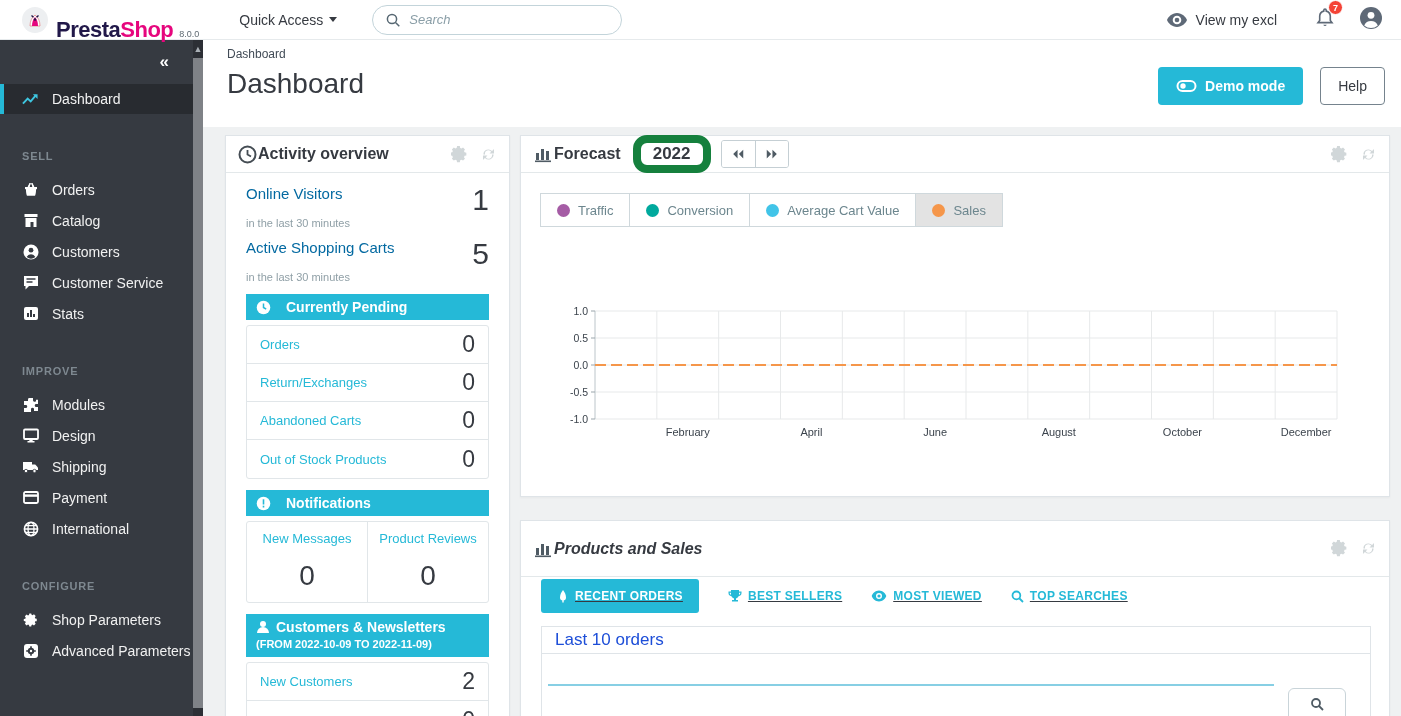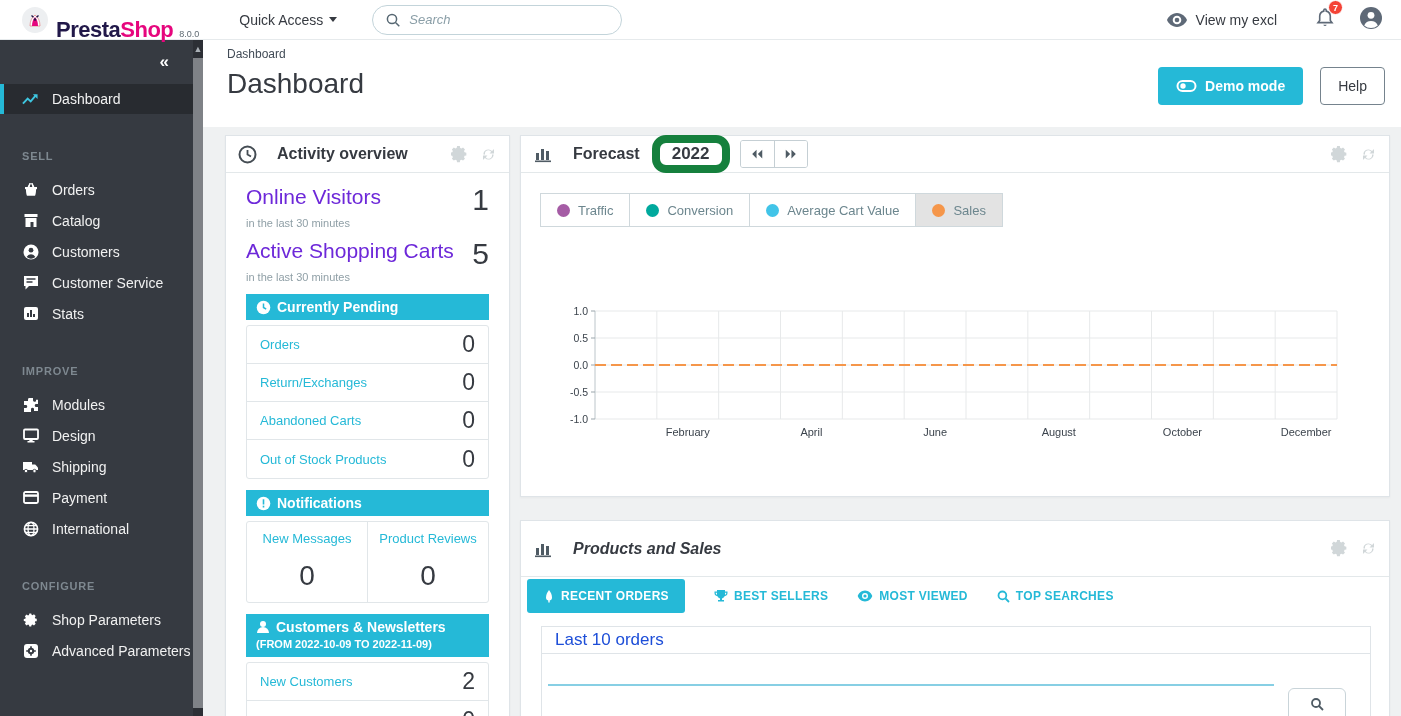--- a/index.html
+++ b/index.html
@@ -53,33 +53,33 @@
   .btn-demo { height:38px; background:#25b9d7; border:none; border-radius:4px; color:#fff; font-weight:bold; font-size:14px;
               padding:0 18px; display:flex; align-items:center; cursor:pointer; font-family:"Liberation Sans",sans-serif; }
   .btn-demo svg { margin-right:8px; }
   .btn-help { height:38px; margin-left:17px; background:#fff; border:1px solid #75838d; border-radius:4px; color:#363a41;
               font-size:14px; padding:0 17px; cursor:pointer; font-family:"Liberation Sans",sans-serif; }
 
   
   .content { position:absolute; left:0; top:87px; width:1198px; height:589px; background:#eff1f2; overflow:hidden; }
   .panel { position:absolute; background:#fff; border:1px solid #dfe4e8; box-shadow:0 1px 2px rgba(0,0,0,0.04); }
   .panel-header { height:37px; display:flex; align-items:center; padding:0 12px; border-bottom:1px solid #e3e8ea; }
-  .panel-title { font-size:16px; font-weight:bold; color:#363a41; margin-left:20px; }
+  .panel-title { font-size:16px; font-weight:bold; color:#363a41; margin-left:1px; }
   .panel-tools { margin-left:auto; display:flex; align-items:center; }
   .panel-tools svg { margin-left:12px; cursor:pointer; }
 
   
   #panel-activity { left:22px; top:8px; width:285px; height:640px; }
   .act-body { padding:12px 20px 0; }
   .stat-block { margin-bottom:10px; }
   .stat-row { display:flex; justify-content:space-between; align-items:flex-start; }
-  .stat-label { color:#6d28d9; font-size:21px; cursor:pointer; }
+  .stat-label { color:#0369a1; font-size:15px; cursor:pointer; }
   .stat-value { font-size:30px; font-weight:300; color:#363a41; line-height:1; }
   .stat-sub { font-size:11px; color:#8f9fa6; margin-top:2px; }
-  .banner { background:#25b9d7; color:#fff; padding:5px 10px; font-size:14px; font-weight:bold; display:flex; align-items:center; margin-top:11px; }
+  .banner { background:#25b9d7; color:#fff; padding:5px 10px; font-size:14px; font-weight:bold; display:flex; align-items:center; margin-top:11px;gap:9px; }
   .banner svg, .banner .b-ic { margin-right:6px; flex:none; }
   .banner-2l { display:block; padding:5px 10px 6px; }
   .banner-2l .b-line1 { display:flex; align-items:center; font-size:14px; font-weight:bold; }
   .banner-2l .b-line2 { font-size:11px; font-weight:bold; margin-top:1px; }
   .rows-box { border:1px solid #e1e6e9; border-radius:3px; margin-top:5px; background:#fff; }
   .row-item { height:38px; display:flex; align-items:center; justify-content:space-between; padding:0 13px; border-bottom:1px solid #e1e6e9; }
   .row-item:last-child { border-bottom:none; }
   .row-label { color:#25b9d7; font-size:13px; cursor:pointer; }
   .row-value { font-size:23px; font-weight:300; color:#363a41; }
   .notif-box { border:1px solid #e1e6e9; border-radius:3px; margin-top:5px; display:flex; height:82px; }
@@ -97,21 +97,21 @@
   .fc-tabs { position:absolute; left:20px; top:57px; display:flex; }
   .fc-tab { height:34px; border:1px solid #cfd8dc; background:#fff; display:flex; align-items:center; padding:0 16px;
             font-size:13px; color:#6c868e; cursor:pointer; margin-left:-1px; }
   .fc-tab.selected { background:#e3e3e3; }
   .fc-dot { width:13px; height:13px; border-radius:50%; margin-right:8px; }
   #forecast-chart { position:absolute; left:28px; top:163px; }
 
   
   #panel-products { left:317px; top:393px; width:870px; height:330px; }
   .panel-header.tall { height:56px;font-style:italic; }
-  .ps-tabs { position:absolute; left:6px; top:58px; display:flex; align-items:center; }
+  .ps-tabs { position:absolute; left:20px; top:58px; display:flex; align-items:center;text-decoration:underline; }
   .ps-tab { display:flex; align-items:center; font-size:12px; font-weight:bold; color:#25b9d7; letter-spacing:0.3px; cursor:pointer; margin-right:29px; }
   .ps-tab svg { margin-right:6px; }
   .ps-tab.active { background:#25b9d7; color:#fff; border-radius:3px; height:34px; padding:0 16px; }
   .orders-box { position:absolute; left:20px; top:105px; width:830px; height:220px; border:1px solid #dfe4e8; background:#fff; }
   .orders-head { height:27px; border-bottom:1px solid #dfe4e8; display:flex; align-items:center; padding-left:13px;
                  font-size:17px; color:#1d4ed8; }
   .orders-table { padding-top:19px; position:relative; }
   .oth { display:flex; font-size:13px; color:#363a41; }
   .oth span { display:block; }
   .oth .c1 { width:158px; padding-left:28px; }

